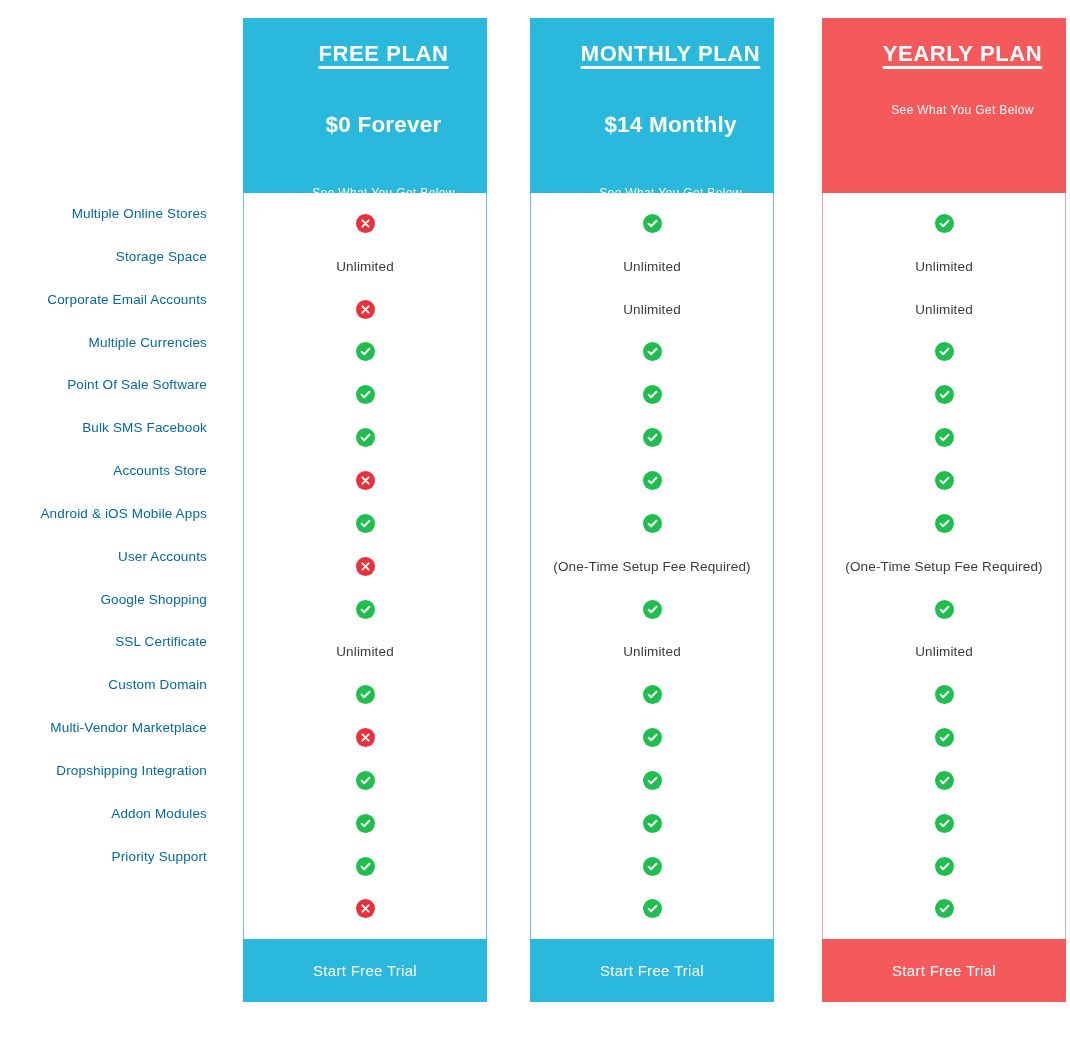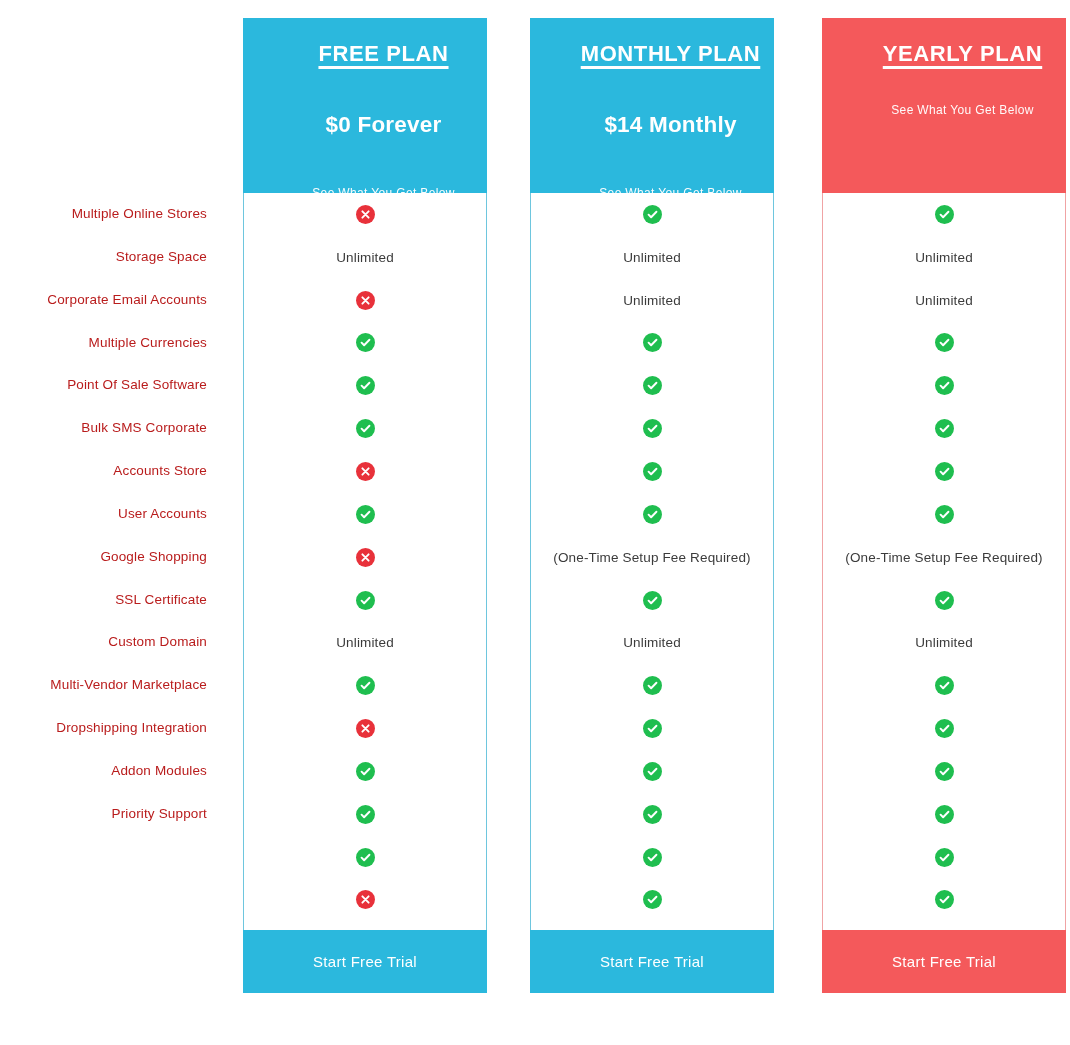--- a/index.html
+++ b/index.html
@@ -28,21 +28,21 @@
     top: 193px;
     width: 226px;
   }
   .feature-label {
     height: 42.85px;
     line-height: 42.85px;
     text-align: right;
     padding-right: 19px;
     box-sizing: border-box;
     font-size: 13.5px;
-    color: #b91c1c;
+    color: #0369a1;
     letter-spacing: 0.15px;
     white-space: nowrap;
   }
 
   
   .plan-col {
     position: absolute;
     top: 18px;
     width: 244px;
   }
@@ -87,20 +87,21 @@
     padding-top: 36px;
     letter-spacing: 0.35px;
     opacity: 0.97;
   }
 
   .plan-body {
     background: #ffffff;
     border-left: 1.5px solid #6ec6de;
     border-right: 1.5px solid #6ec6de;
     box-sizing: border-box;
+    padding-top: 9px;
     padding-bottom: 9px;
   }
   .plan-col.yearly .plan-body {
     border-left-color: #f0a3a4;
     border-right-color: #f0a3a4;
   }
 
   .cell {
     height: 42.85px;
     display: flex;
@@ -145,22 +146,23 @@
 <body>
 
 <div class="pricing-table">
 
   <div class="feature-labels">
       <div class="feature-label">Multiple Online Stores</div>
       <div class="feature-label">Storage Space</div>
       <div class="feature-label">Corporate Email Accounts</div>
       <div class="feature-label">Multiple Currencies</div>
       <div class="feature-label">Point Of Sale Software</div>
-      <div class="feature-label">Bulk SMS Corporate</div>
+      <div class="feature-label">Bulk SMS Facebook</div>
       <div class="feature-label">Accounts Store</div>
+      <div class="feature-label">Android &amp; iOS Mobile Apps</div>
       <div class="feature-label">User Accounts</div>
       <div class="feature-label">Google Shopping</div>
       <div class="feature-label">SSL Certificate</div>
       <div class="feature-label">Custom Domain</div>
       <div class="feature-label">Multi-Vendor Marketplace</div>
       <div class="feature-label">Dropshipping Integration</div>
       <div class="feature-label">Addon Modules</div>
       <div class="feature-label">Priority Support</div>
     </div>
 

